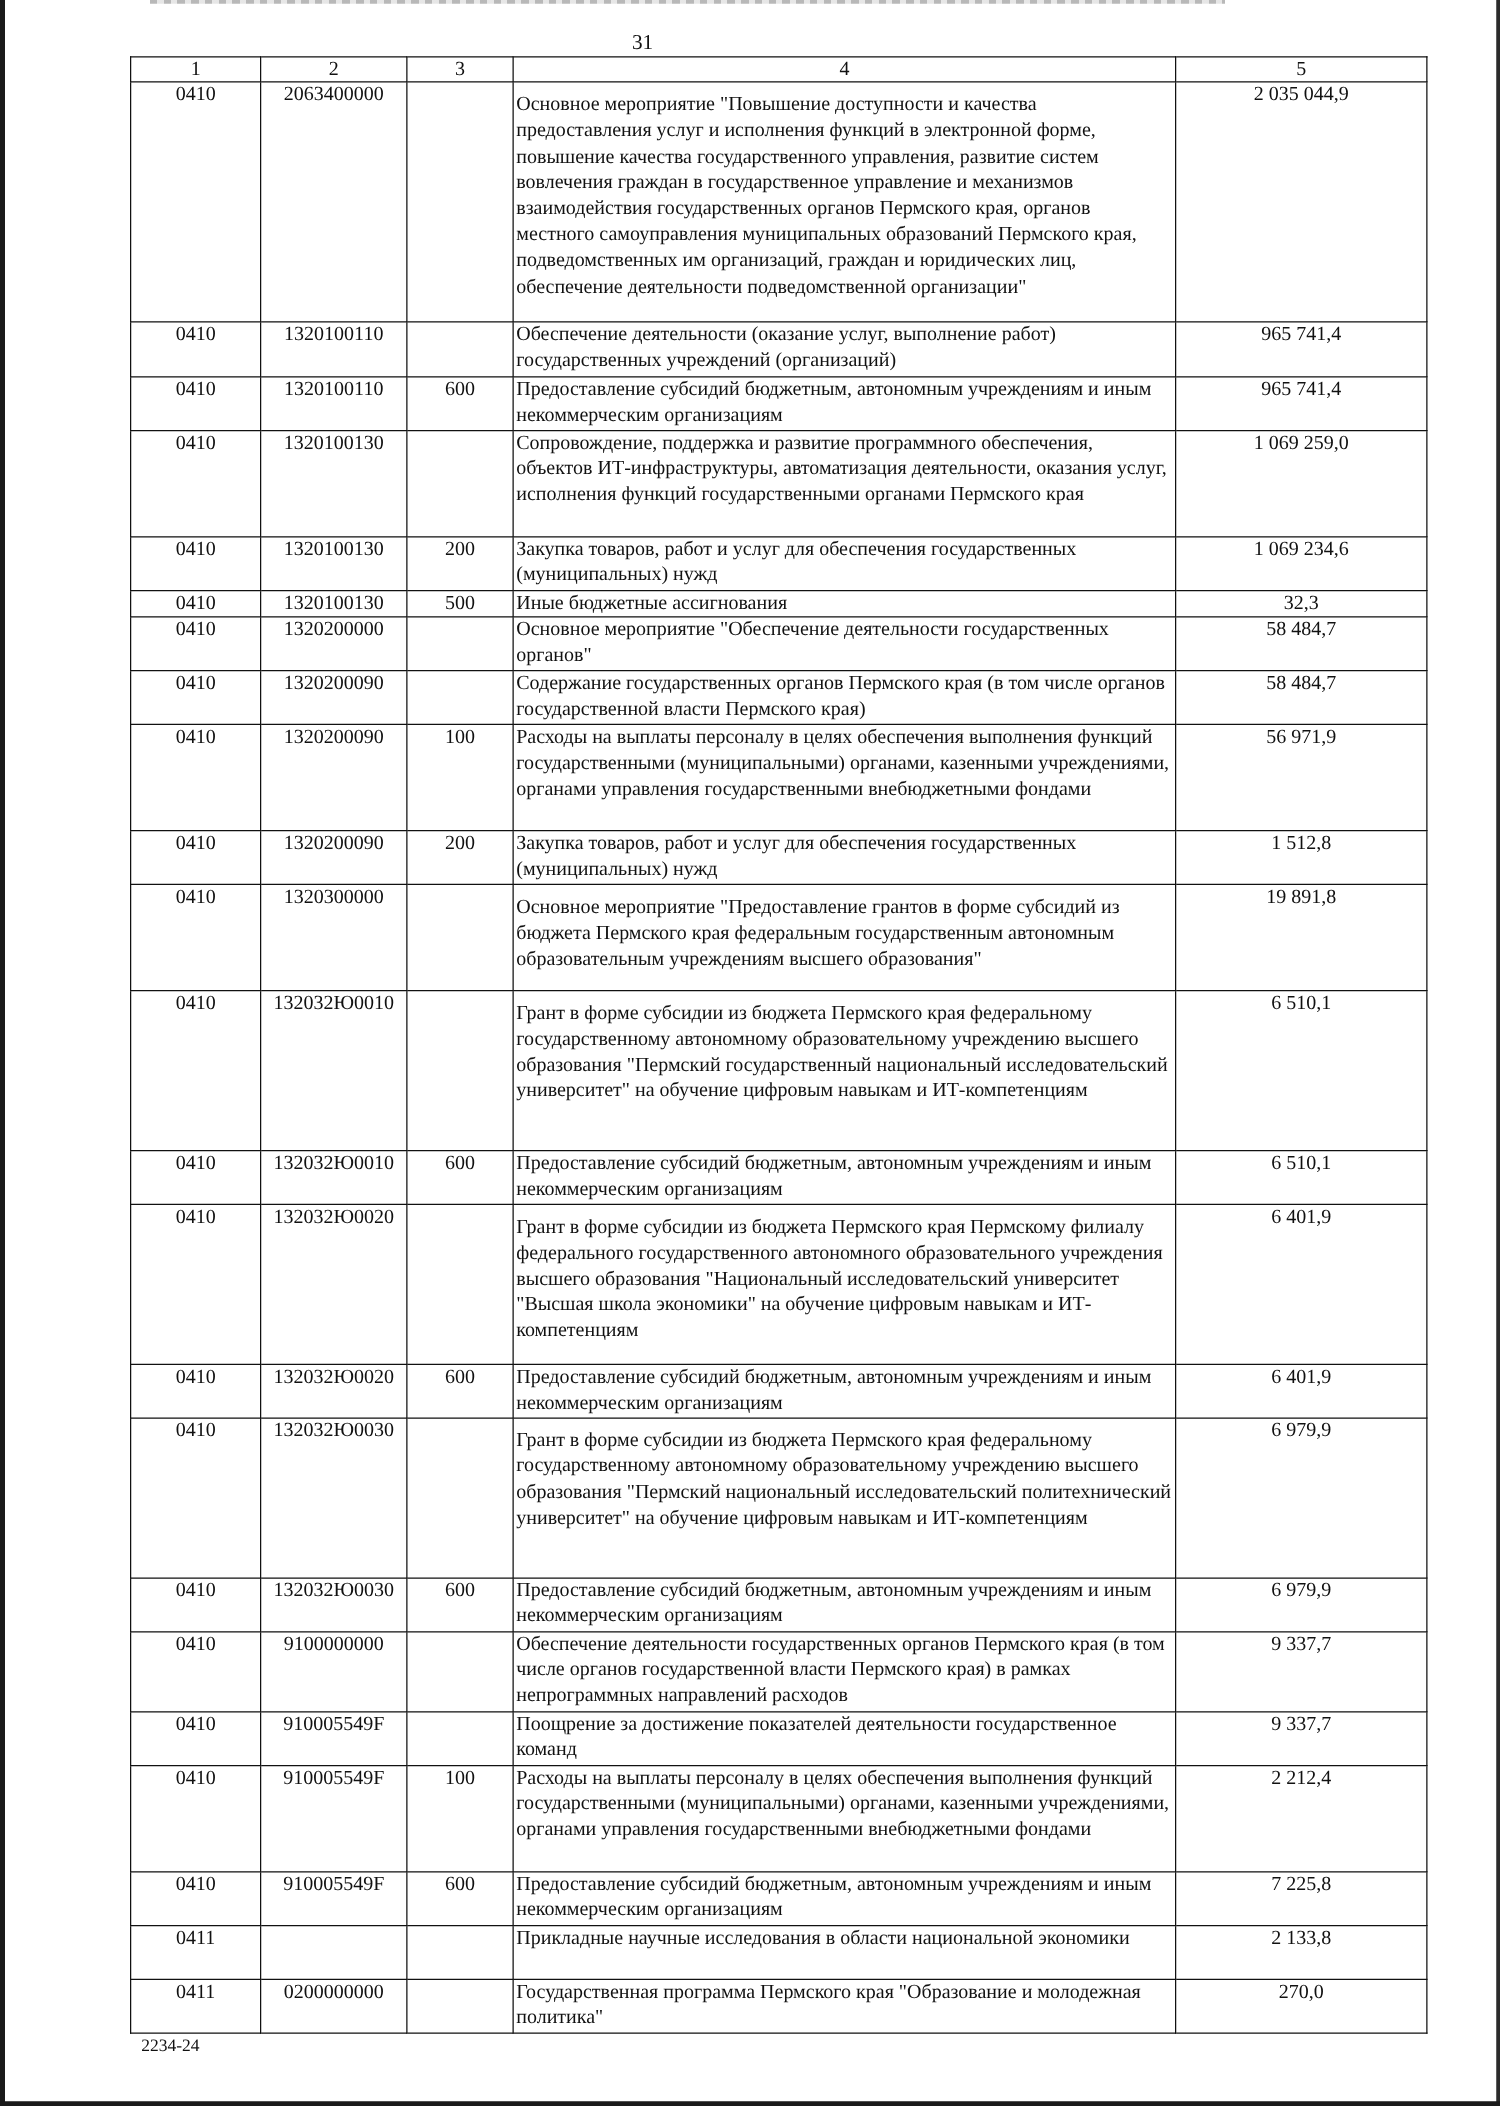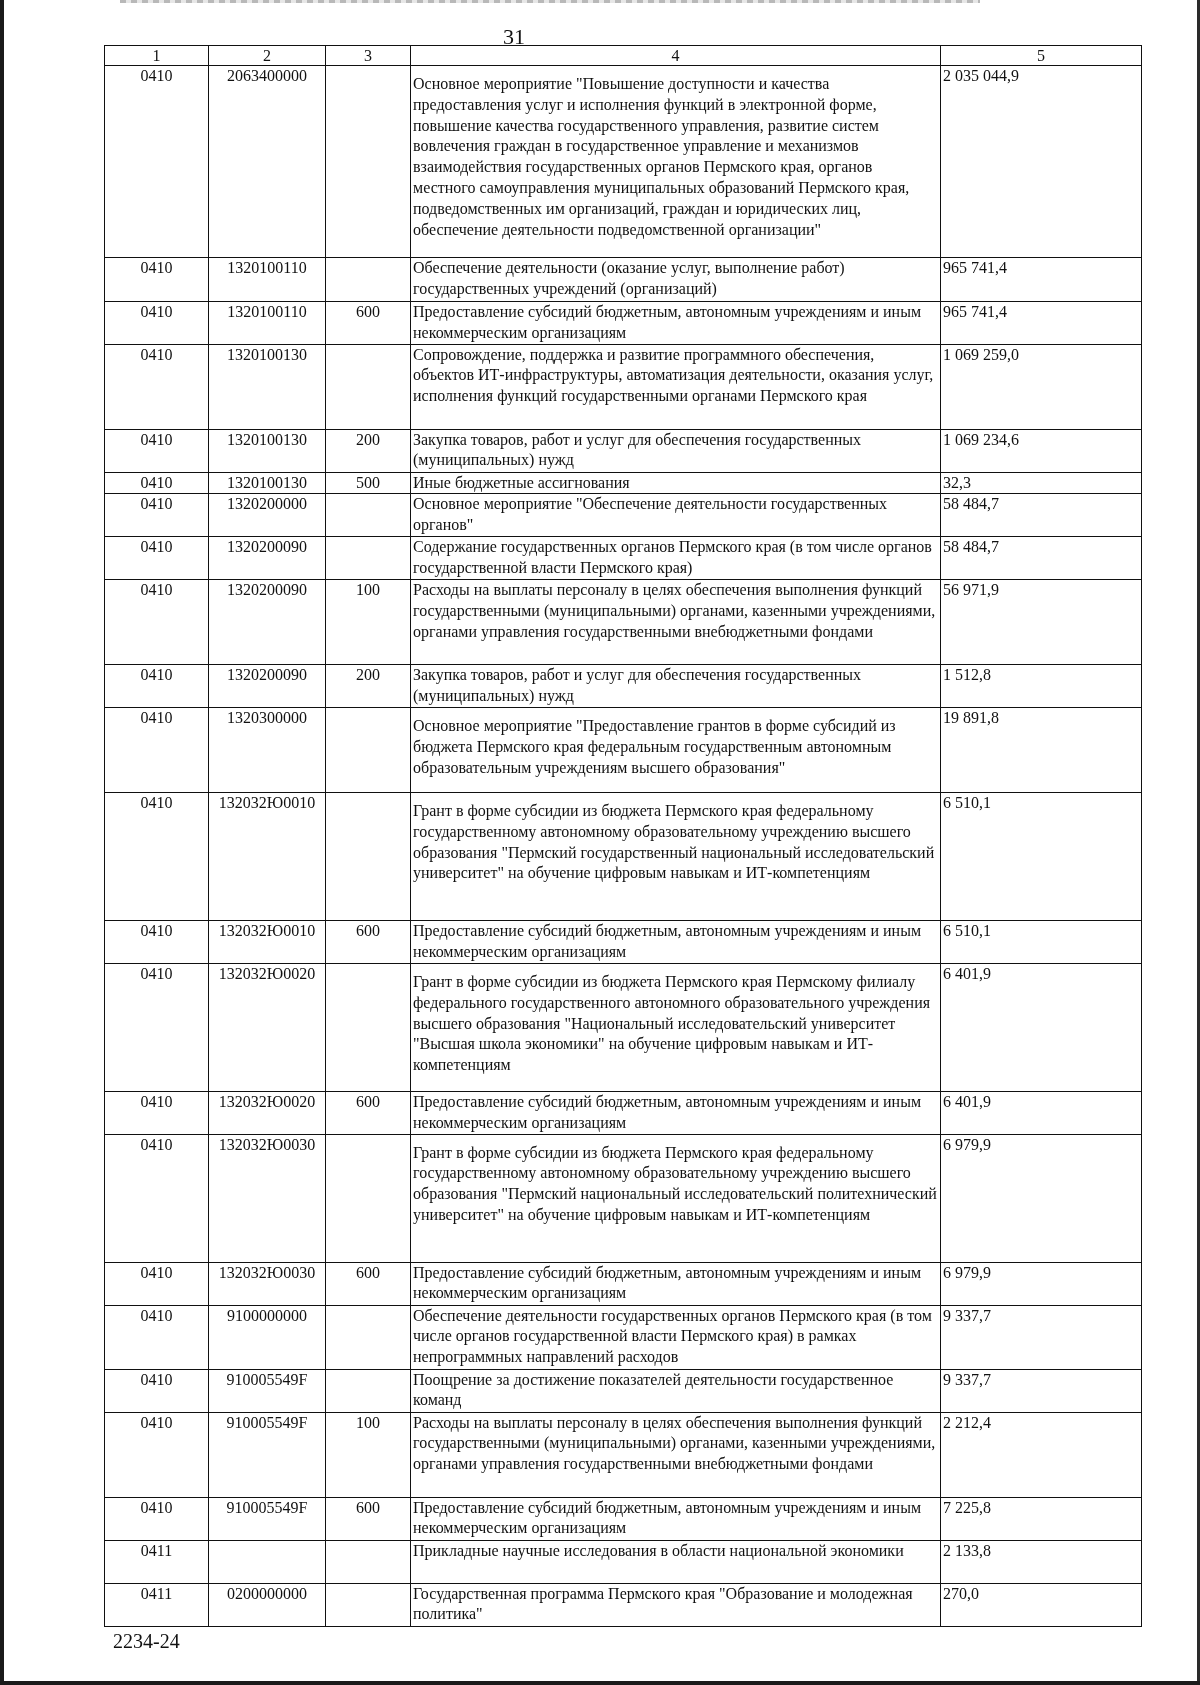--- a/index.html
+++ b/index.html
@@ -8,24 +8,24 @@
       font-family: "Liberation Serif", "DejaVu Serif", serif;
       color: #111;
     }
     .scan-edge-left { position: absolute; left: 0; top: 0; width: 4px; height: 1685px; background: #1a1a1a; }
     .scan-edge-right { position: absolute; right: 0; top: 0; width: 3px; height: 1685px; background: #2a2a2a; }
     .scan-edge-bottom { position: absolute; left: 0; bottom: 0; width: 1200px; height: 4px; background: #1a1a1a; }
     .scan-edge-top { position: absolute; left: 120px; top: 0; width: 860px; height: 3px; background: repeating-linear-gradient(90deg,#9a9a9a 0 6px,#dcdcdc 6px 11px); opacity: .7; }
 
     .page-number {
       position: absolute; left: 0; width: 1028px; top: 24px;
-      text-align: center; font-size: 22px;
+      text-align: center; font-size: 17px;
     }
     .doc-code {
-      position: absolute; left: 113px; top: 1630px; font-size: 20px;
+      position: absolute; left: 113px; top: 1630px; font-size: 14px;
     }
 
     table.budget {
       position: absolute; left: 104px; top: 45px;
       width: 1037px;
       border-collapse: collapse;
       table-layout: fixed;
       font-size: 16px;
       line-height: 20.8px;
     }
@@ -33,21 +33,21 @@
       border: 1.5px solid #111;
       padding: 0 2px;
       vertical-align: top;
     }
     table.budget th {
       font-weight: normal; text-align: center;
       height: 19px; line-height: 19px; padding: 0;
     }
     td.c1, td.c2, td.c3 { text-align: center; padding-top: 1px; }
     td.c4 { text-align: left; padding-left: 2px; }
-    td.c5 { text-align: left; padding-right: 1px; padding-top: 1px; margin-top: 23px; }
+    td.c5 { text-align: center; padding-right: 1px; padding-top: 1px; margin-top: 23px; }
     td.c4 .desc { display: block; }
     td.c4 .desc.pad { padding-top: 8px; }
   </style>
 </head>
 <body>
 
 <div class="scan-edge-top"></div>
 <div class="scan-edge-left"></div>
 <div class="scan-edge-right"></div>
 <div class="scan-edge-bottom"></div>

